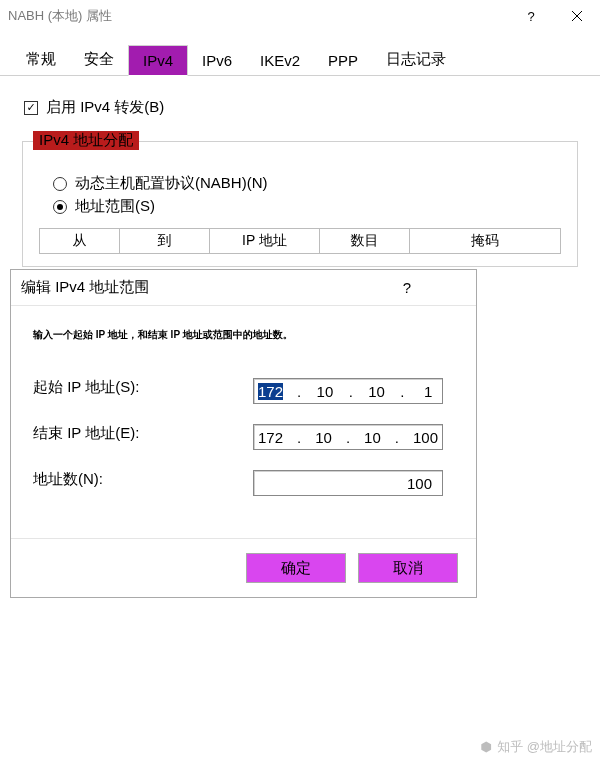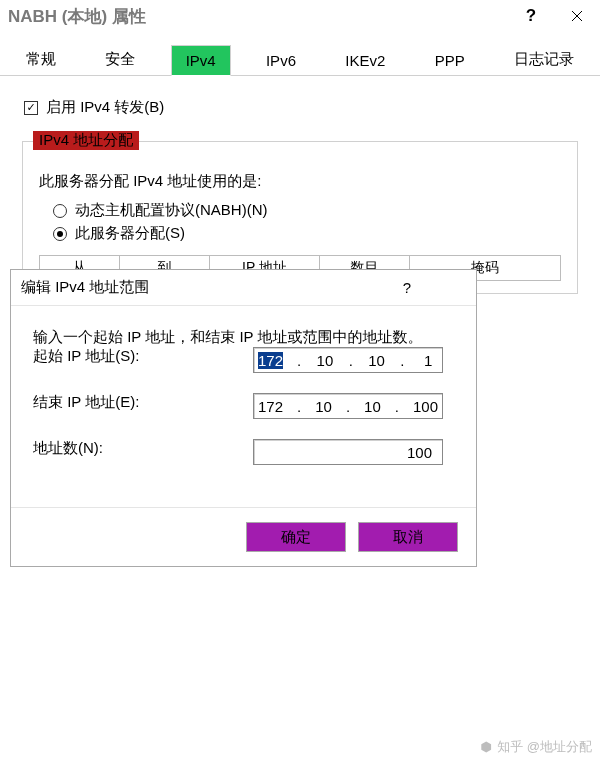--- a/index.html
+++ b/index.html
@@ -14,52 +14,50 @@
     position: relative;
   }
   
   .titlebar {
     height: 32px;
     display: flex;
     align-items: center;
     padding: 0 0 0 8px;
     background: #ffffff;
     color: #7a7a7a;
-    font-size: 17px;
-    font-weight: bold;
+    font-size: 13px;
   }
   .titlebar .title { flex: 1; }
   .titlebar .winbtn {
     width: 46px; height: 32px;
     display: flex; align-items: center; justify-content: center;
     color: #000;
   }
   .titlebar .winbtn svg { width: 10px; height: 10px; }
   
   .tabstrip {
     display: flex;
     align-items: flex-end;
     padding: 12px 12px 0 12px;
     gap: 0;
     border-bottom: 1px solid #d0d0d0;
     position: relative;
-    justify-content: space-between;
   }
   .tab {
     padding: 6px 14px 6px 14px;
     font-size: 15px;
     color: #000;
     position: relative;
     cursor: default;
   }
   .tab.active {
     border: 1px solid #d0d0d0;
     border-bottom: 1px solid #ffffff;
     margin-bottom: -1px;
-    background: #22c55e;
+    background: #a21caf;
   }
   
   .propbody {
     padding: 16px 22px;
     position: relative;
   }
   .checkbox-row {
     display: flex; align-items: center;
     margin: 6px 0 24px 2px;
     font-size: 15px;
@@ -135,21 +133,23 @@
   }
   .dlg-titlebar .t { flex: 1; color: #000; }
   .dlg-titlebar .winbtn {
     width: 46px; height: 36px;
     display: flex; align-items: center; justify-content: center;
   }
   .dlg-body {
     padding: 22px 22px 22px 22px;
   }
   .dlg-instr {
-    font-size: 15px;
+    font-size: 10px;
+    margin-bottom: 36px;
+    font-weight: bold;
   }
   .field-row {
     display: flex;
     margin-bottom: 20px;
   }
   .field-row .lbl {
     width: 220px;
     font-size: 15px;
   }
   .ipbox, .numbox {
@@ -167,21 +167,21 @@
   .ipbox .dot { padding: 0 2px; }
   .numbox { width: 190px; justify-content: flex-end; padding-right: 10px; }
   .dlg-buttons {
     border-top: 1px solid #e5e5e5;
     padding: 14px 18px;
     display: flex; justify-content: flex-end; gap: 12px;
   }
   .btn {
     min-width: 100px; height: 30px;
     border: 1px solid #a9a9a9;
-    background: #a21caf;
+    background: #d946ef;
     font-size: 15px;
     display: flex; align-items: center; justify-content: center;
   }
   
   .wm {
     position: absolute;
     right: 8px; bottom: 6px;
     font-size: 13px;
     color: #bdbdbd;
     display: flex; align-items: center; gap: 4px;
@@ -224,29 +224,28 @@
 
   <div class="checkbox-row">
     <span class="checkbox">
       <span>✓</span>
     </span>
     <span>启用 IPv4 转发(B)</span>
   </div>
 
   <div class="groupbox">
     <div class="legend">IPv4 地址分配</div>
-    <div class="gb-line">此服务器分配 IPv4 地址使用的是:</div>
 
     <div class="radio-row">
       <span class="radio"></span>
       <span>动态主机配置协议(NABH)(N)</span>
     </div>
     <div class="radio-row">
       <span class="radio inner-dot"></span>
-      <span>此服务器分配(S)</span>
+      <span>地址范围(S)</span>
     </div>
 
     <div class="lvhead">
       <div class="col" style="width:80px">从</div>
       <div class="col" style="width:90px">到</div>
       <div class="col" style="width:110px">IP 地址</div>
       <div class="col" style="width:90px">数目</div>
       <div class="col" style="flex:1;border-right:none">掩码</div>
     </div>
   </div>

